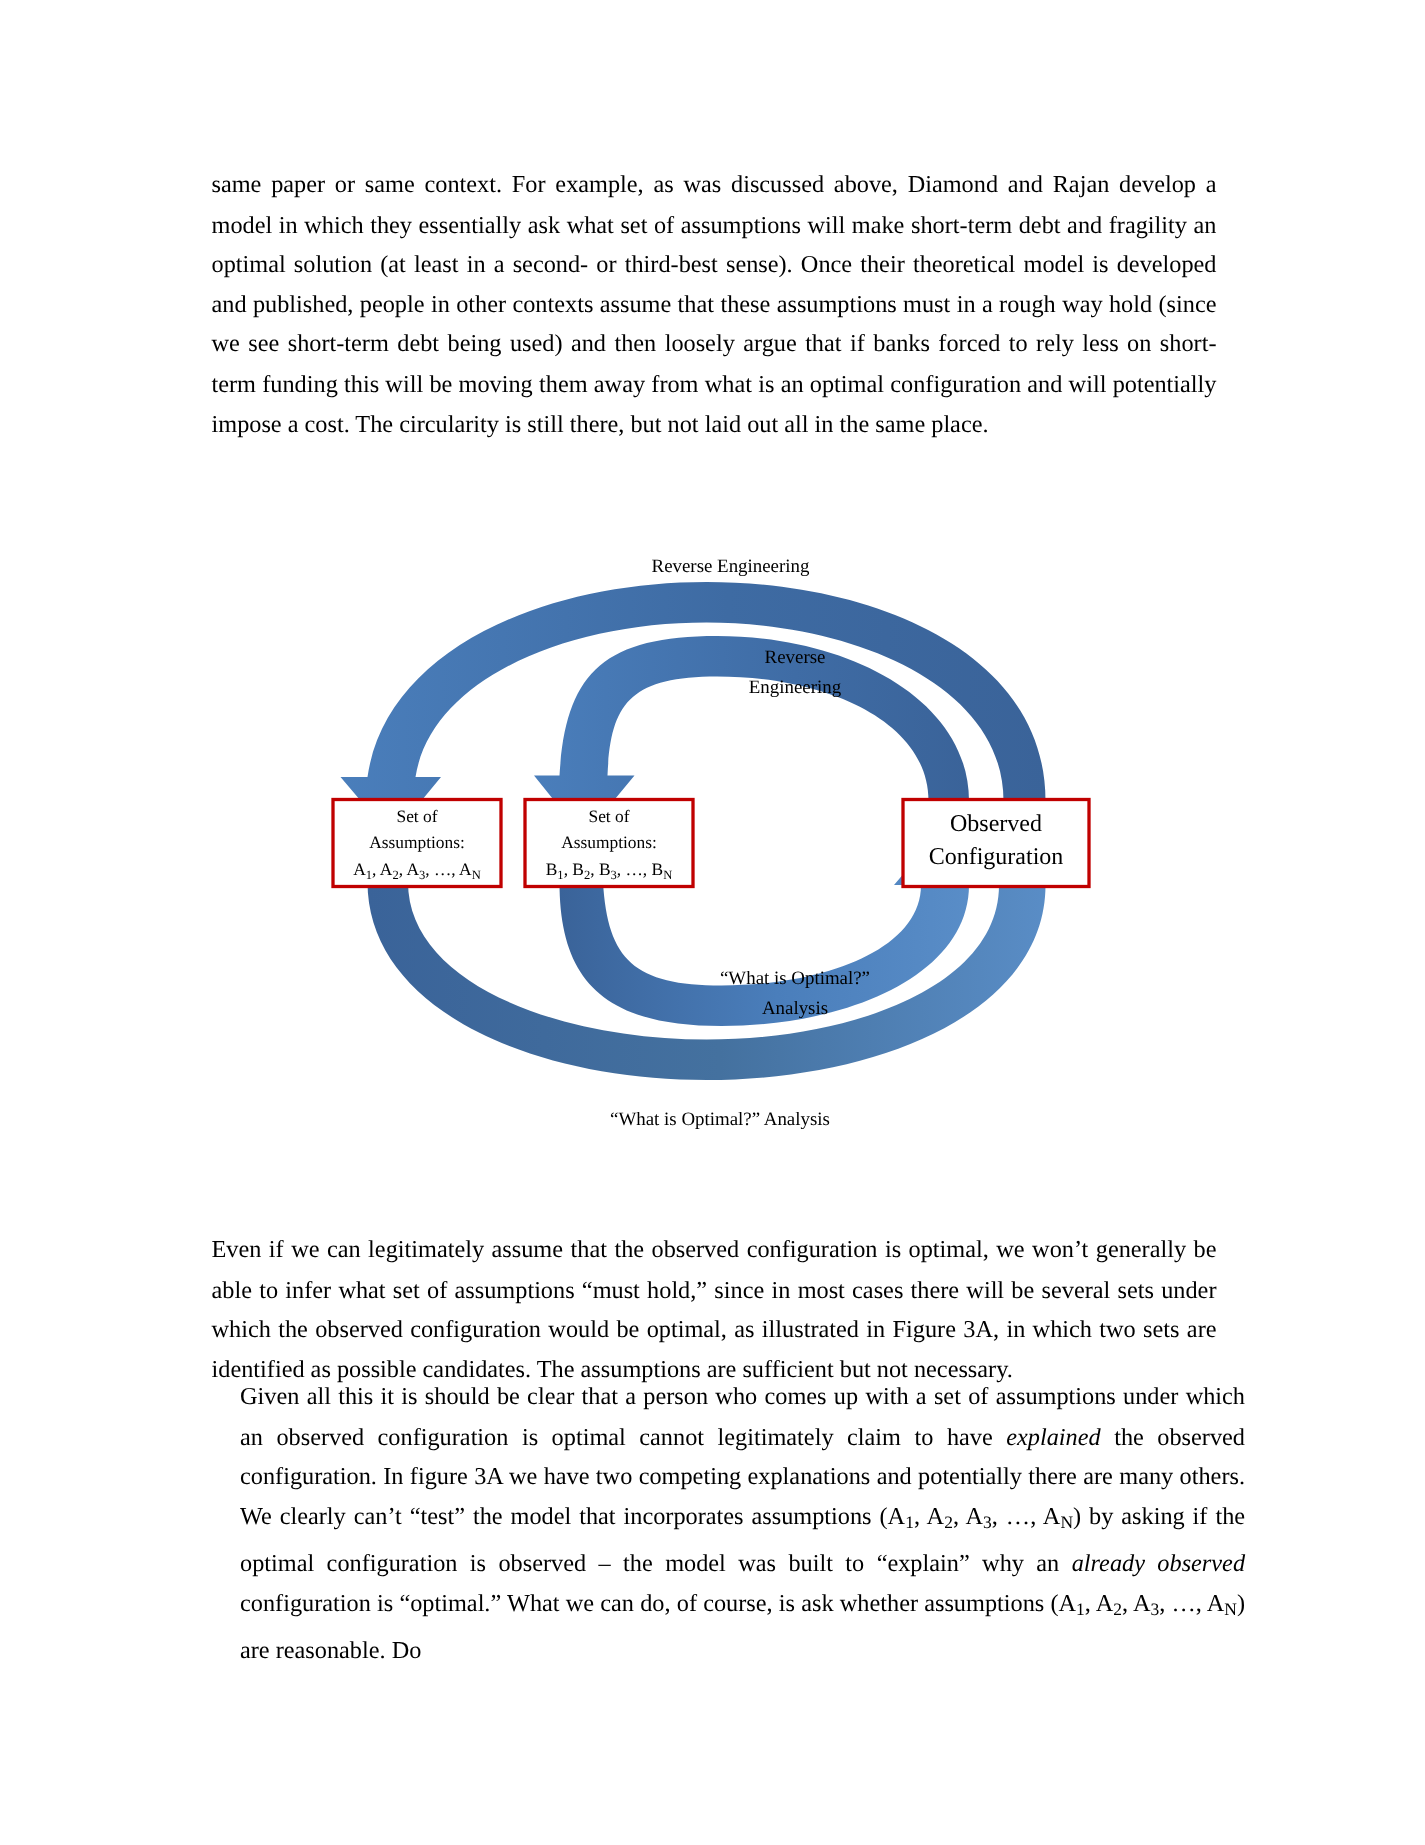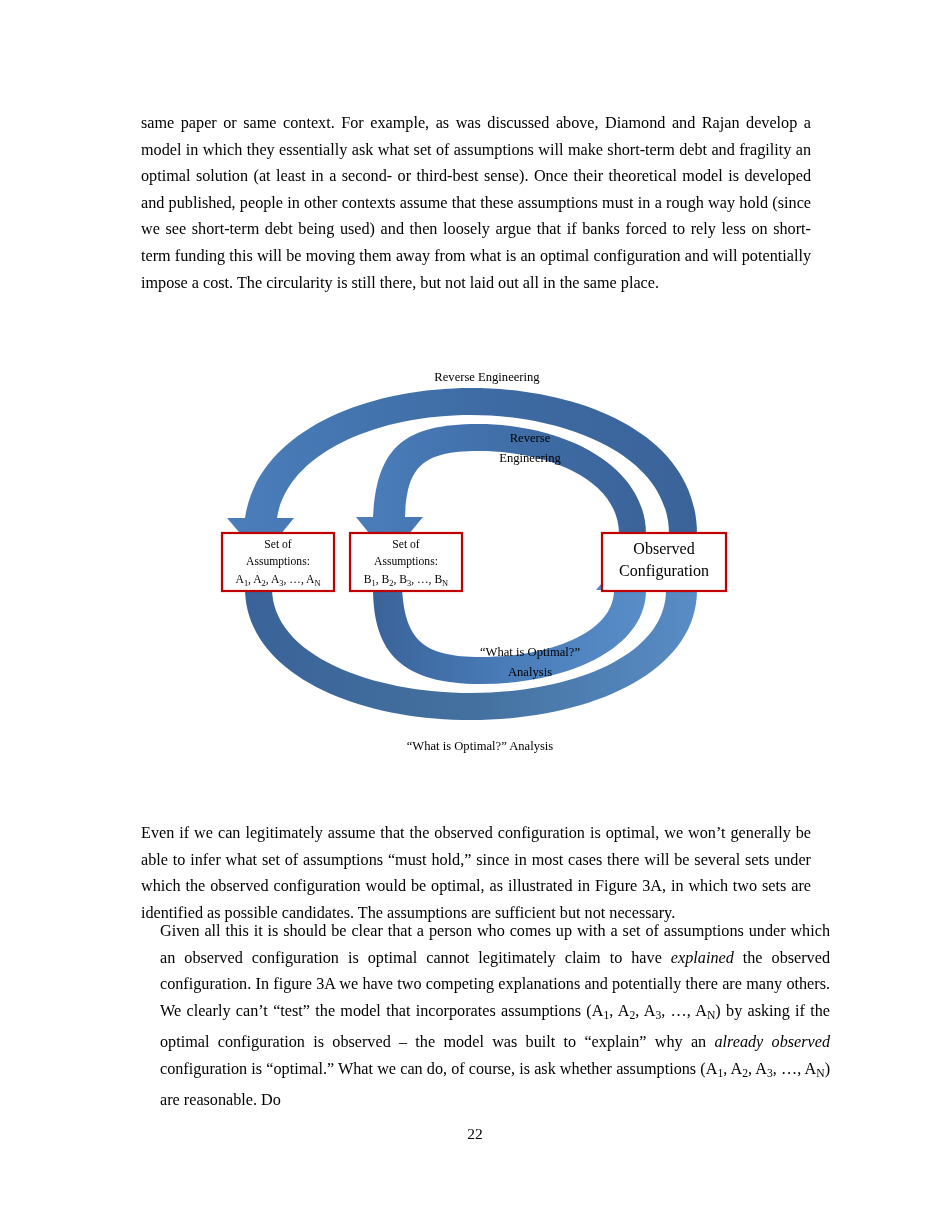--- a/index.html
+++ b/index.html
@@ -199,15 +199,14 @@
       <text class="arclabel-in" x="389" y="314" text-anchor="middle" fill="#000000">Analysis</text>
 
       <text class="arclabel" x="339" y="388" text-anchor="middle" fill="#000000">“What is Optimal?” Analysis</text>
     </svg>
   </div>
 
   <p class="para lastline-left" id="para-2">Even if we can legitimately assume that the observed configuration is optimal, we won’t generally be able to infer what set of assumptions “must hold,” since in most cases there will be several sets under which the observed configuration would be optimal, as illustrated in Figure 3A, in which two sets are identified as possible candidates. The assumptions are sufficient but not necessary.</p>
 
   <p class="para lastline-left" id="para-3"><span>Given all this it is should be clear that a person who comes up with a set of assumptions under which an observed configuration is optimal cannot legitimately claim to have </span><i>explained</i><span> the observed configuration. In figure 3A we have two competing explanations and potentially there are many others. We clearly can’t “test” the model that incorporates assumptions (A</span><sub>1</sub><span>, A</span><sub>2</sub><span>, A</span><sub>3</sub><span>, …, A</span><sub>N</sub><span>) by asking if the optimal configuration is observed – the model was built to “explain” why an </span><i>already observed</i><span> configuration is “optimal.” What we can do, of course, is ask whether assumptions (A</span><sub>1</sub><span>, A</span><sub>2</sub><span>, A</span><sub>3</sub><span>, …, A</span><sub>N</sub><span>) are reasonable. Do</span></p>
 
-  <div class="page-number">22</div>
 
 </div>
 
 </body></html>

